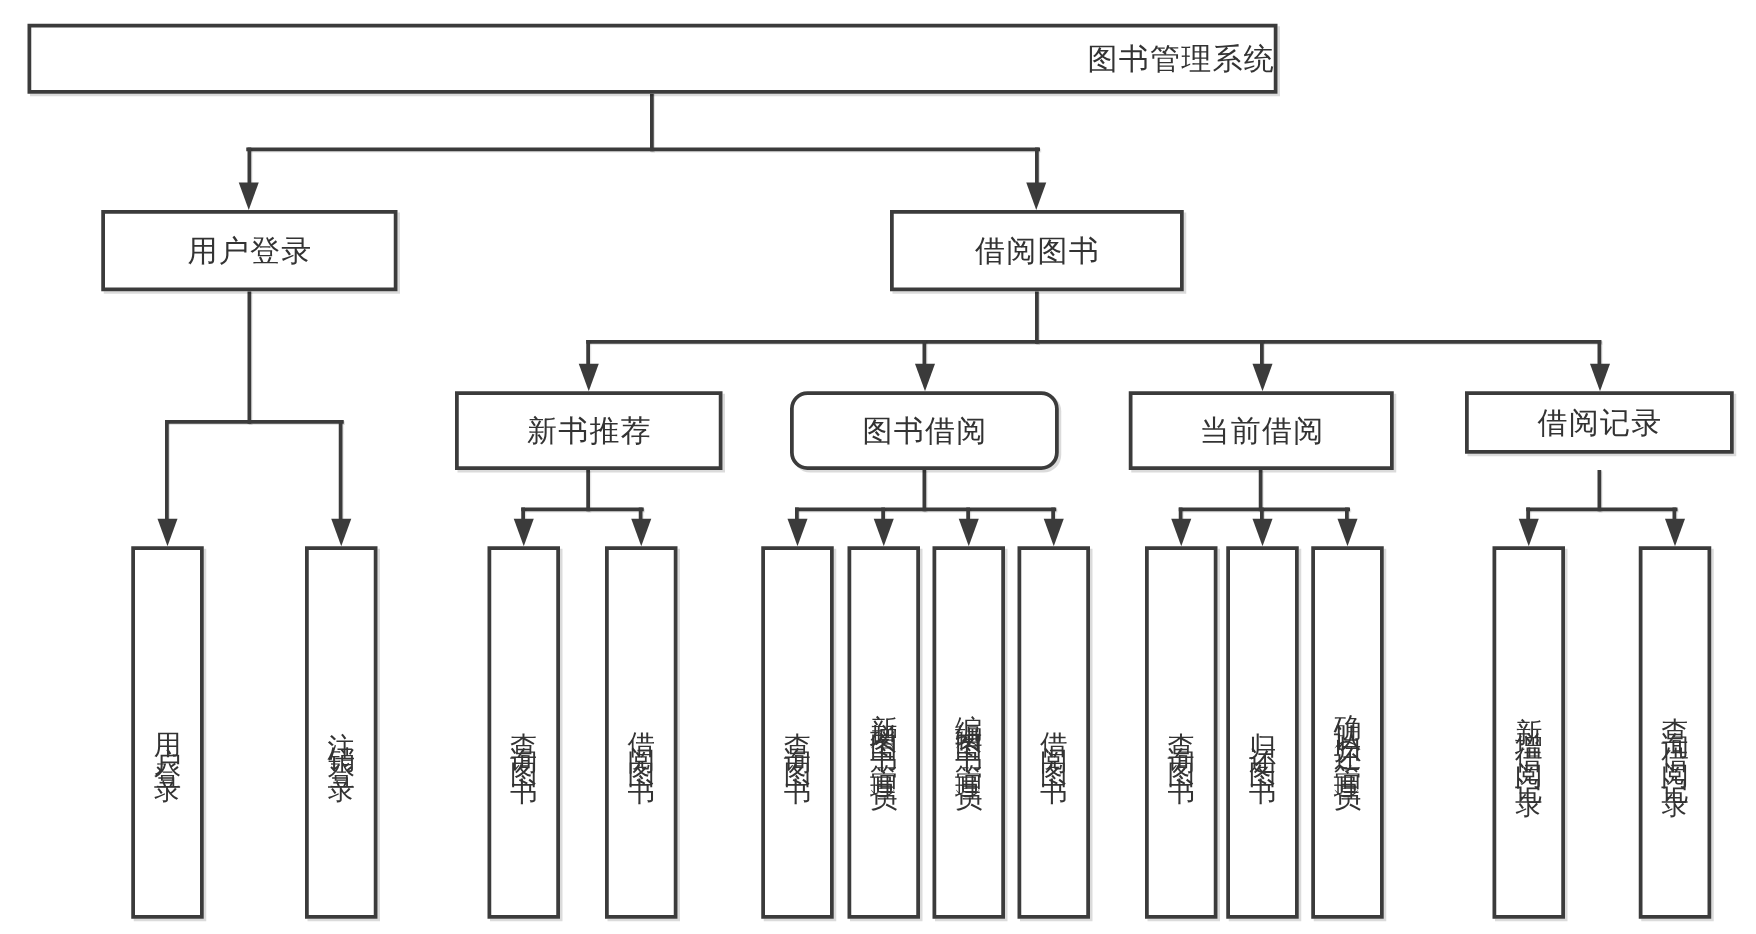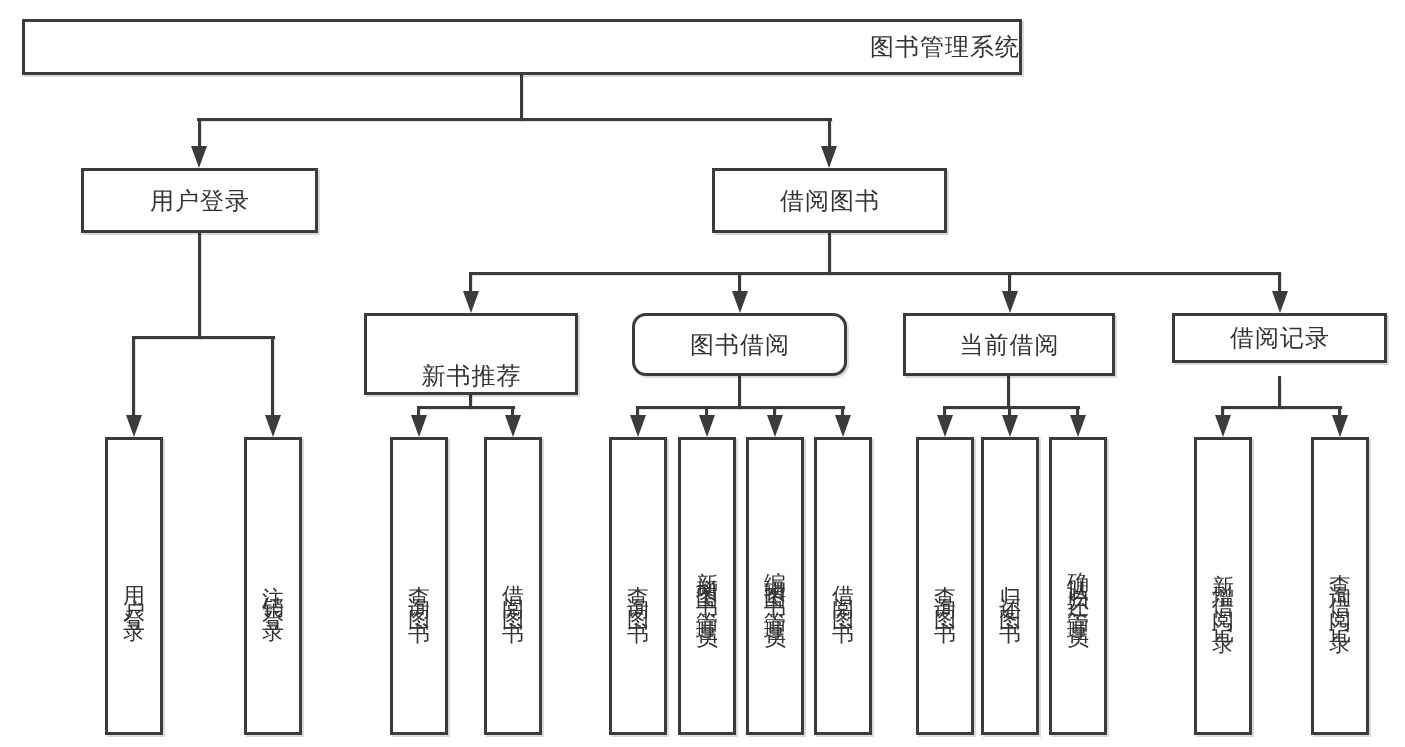--- a/index.html
+++ b/index.html
@@ -111,21 +111,21 @@
     <span class="htext">图书管理系统</span>
   </div>
 
   <div class="box" style="left:81px;top:168px;width:237px;height:65px;">
     <span class="htext">用户登录</span>
   </div>
   <div class="box" style="left:712px;top:168px;width:235px;height:65px;">
     <span class="htext">借阅图书</span>
   </div>
 
-  <div class="box" style="left:364px;top:313px;width:214px;height:82px;align-items:flex-end;">
+  <div class="box" style="left:364px;top:313px;width:214px;height:63px;">
     <span class="htext">新书推荐</span>
   </div>
   <div class="box" style="left:632px;top:313px;width:215px;height:63px;border-radius:14px;">
     <span class="htext">图书借阅</span>
   </div>
   <div class="box" style="left:903px;top:313px;width:212px;height:63px;">
     <span class="htext">当前借阅</span>
   </div>
   <div class="box" style="left:1172px;top:313px;width:215px;height:50px;">
     <span class="htext">借阅记录</span>

